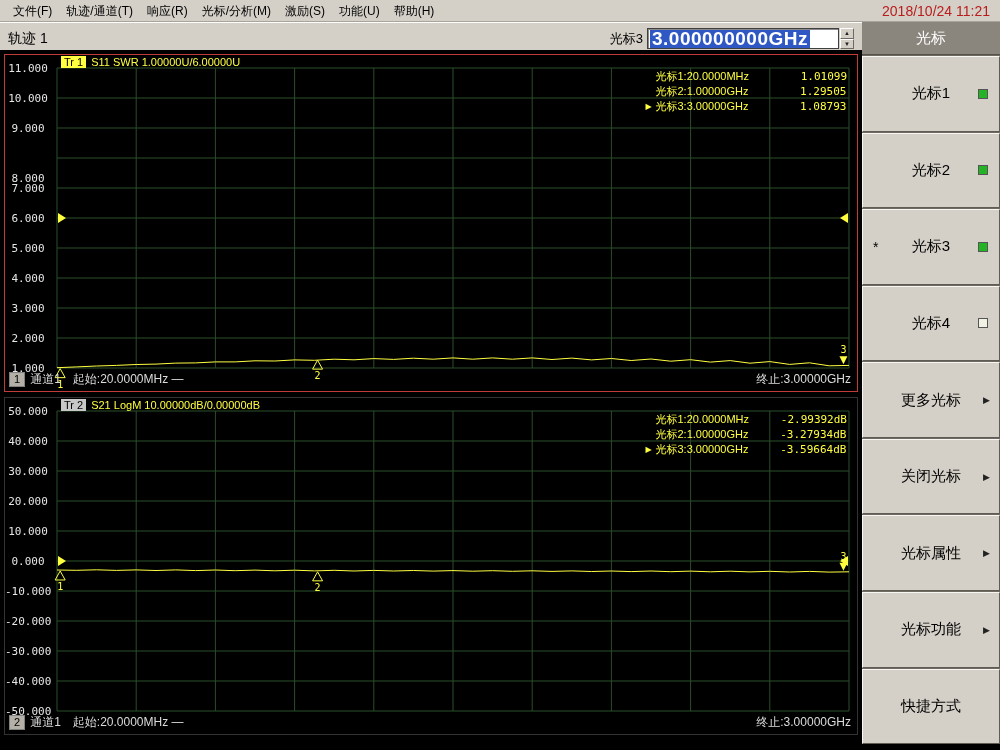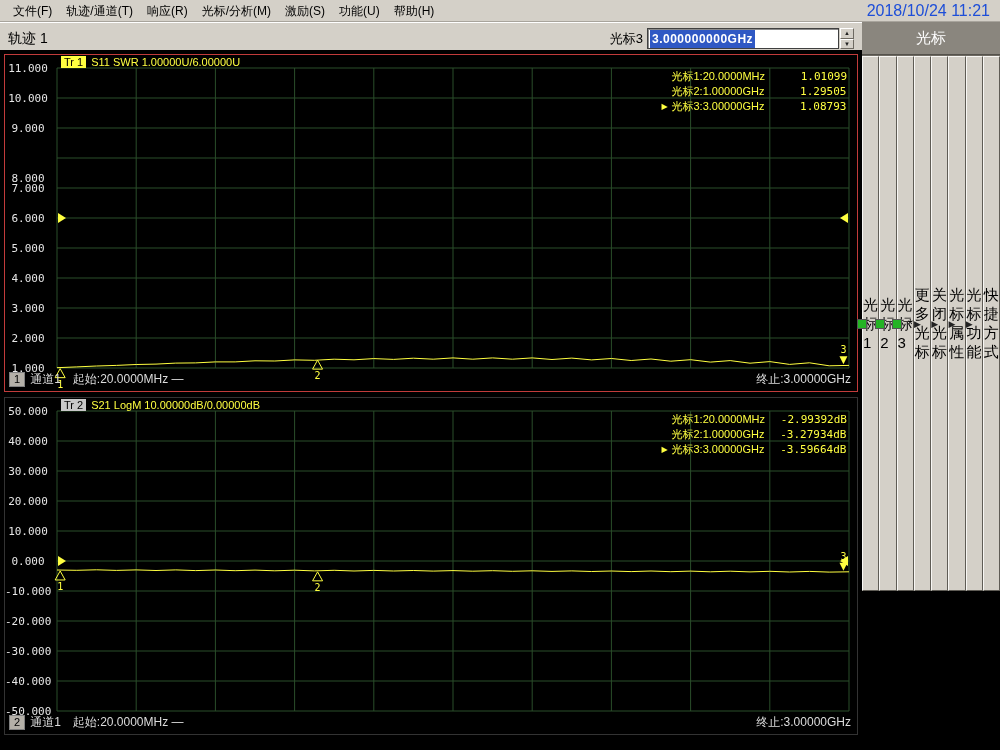--- a/index.html
+++ b/index.html
@@ -3,30 +3,30 @@
 <meta charset="utf-8">
 <style>
   *{box-sizing:border-box;margin:0;padding:0}
   body{margin:0;background:#000;font-family:"Liberation Sans",sans-serif}
   #app{position:relative;width:1000px;height:750px;background:#000;overflow:hidden}
 
   .menubar{position:absolute;left:0;top:0;width:1000px;height:22px;background:#d4d0c8;
     display:flex;align-items:center;padding:0 6px;border-bottom:1px solid #a8a49c}
   .menu-items{display:flex;align-items:flex-start;height:100%}
   .menu-item{font-size:12px;color:#000;padding:3px 7px;white-space:nowrap;cursor:default}
-  .menu-date{margin-left:auto;font-size:16px;color:#1d4ed8;padding-right:4px;white-space:nowrap}
+  .menu-date{margin-left:auto;font-size:14px;color:#b91c1c;padding-right:4px;white-space:nowrap}
 
   .toolbar{position:absolute;left:0;top:22px;width:862px;height:32px;background:#d4d0c8;
     border-top:1px solid #fff;display:flex;align-items:center;padding:0 8px}
   .trace-label{font-size:14px;color:#000}
   .marker-entry{margin-left:auto;display:flex;align-items:center}
   .marker-entry-label{font-size:13px;color:#000;margin-right:4px;white-space:nowrap}
   .marker-input{width:192px;height:21px;background:#fff;border:1px solid #404040;
     box-shadow:inset 1px 1px 0 #8a8a8a;display:flex;align-items:center;padding-left:2px;overflow:hidden}
-  .marker-sel{background:#2f58c4;color:#fff;font-size:12px;font-weight:bold;line-height:18px;
+  .marker-sel{background:#2f58c4;color:#fff;font-size:19px;font-weight:bold;line-height:18px;
     padding:0 2px;letter-spacing:.5px;white-space:nowrap}
   .spinner{width:14px;height:21px;display:flex;flex-direction:column;margin-left:1px}
   .spin-btn{flex:1;background:#d4d0c8;border:1px solid;border-color:#fff #6e6a62 #6e6a62 #fff;
     font-size:6px;color:#222;display:flex;align-items:center;justify-content:center;cursor:default}
 
   .main{position:absolute;left:0;top:50px;width:862px;height:700px;background:#000}
   .chart-panel{position:absolute;left:4px;width:854px;height:338px;background:#000}
   .chart-0{top:4px;border:1px solid #c23b3b}
   .chart-1{top:347px;border:1px solid #333}
   .plot-svg{position:absolute;left:0;top:0}
@@ -34,29 +34,29 @@
   .tr-badge{font-size:11px;line-height:12px;padding:0 3px;color:#000;cursor:default}
   .chart-0 .tr-badge{background:#ffff40}
   .chart-1 .tr-badge{background:#c8c8c8}
   .title-text{font-size:11px;color:#ffff40;white-space:nowrap}
   .y-ticks{position:absolute;left:0;top:0;width:48px;height:100%}
   .y-tick{position:absolute;right:2px;width:46px;text-align:center;font-size:11px;color:#e6e6e6;
     font-family:"DejaVu Sans Mono",monospace}
   .readouts{position:absolute;right:10px;top:14px;z-index:2}
   .readout-line{display:flex;justify-content:flex-start;align-items:center;height:15px;font-size:11px;color:#ffff40}
   .sel-arrow{width:10px;font-size:8px;text-align:left;color:#ffff40}
-  .ro-val{min-width:78px;text-align:right;margin-left:4px;font-family:"DejaVu Sans Mono",monospace}
+  .ro-val{min-width:78px;text-align:right;margin-left:20px;font-family:"DejaVu Sans Mono",monospace}
   .chart-status{position:absolute;left:4px;right:6px;bottom:3px;height:17px;display:flex;
     align-items:center;font-size:12px;color:#dcdcdc;z-index:2}
   .ch-badge{background:#b4b0a8;color:#000;font-size:11px;line-height:13px;padding:0 4px;
     border:1px solid #808080;margin-right:5px}
   .ch-name{margin-right:12px}
   .spacer{flex:1}
 
-  .sidebar{position:absolute;left:862px;top:22px;width:138px;height:569px;background:#6e6a62;
+  .sidebar{position:absolute;left:862px;top:22px;width:138px;height:722px;background:#6e6a62;
     display:flex;flex-direction:column}
   .sidebar-header{height:33px;background:#8a867e;color:#fff;font-size:15px;display:flex;
     align-items:center;justify-content:center;border-bottom:1px solid #55524c}
   .side-btn{position:relative;flex:1;background:#d4d0c8;border:1px solid;
     border-color:#f8f7f4 #5f5c55 #5f5c55 #f8f7f4;margin-top:1px;display:flex;align-items:center;
     justify-content:center;font-size:15px;color:#000;cursor:default}
   .star{position:absolute;left:10px;font-size:14px;color:#000}
   .led{position:absolute;right:11px;width:10px;height:10px;border:1px solid #555}
   .led-on{background:#24b324}
   .led-off{background:#f2f2e4}
@@ -251,35 +251,39 @@
         <span>起始:20.0000MHz ―</span>
         <span class="spacer"></span>
         <span>终止:3.00000GHz</span>
       </div>
     </div>
 
   </div>
 
   <div class="sidebar">
     <div class="sidebar-header">光标</div>
-    <div id="sidebar-buttons" style="display:flex;flex-direction:row;flex:1">
+    <div id="sidebar-buttons" style="display:flex;flex-direction:column;flex:1">
         <div class="side-btn">
           <span>光标1</span>
           <span class="led led-on"></span>
         </div>
         <div class="side-btn">
           <span>光标2</span>
           <span class="led led-on"></span>
         </div>
         <div class="side-btn">
           <span class="star">*</span>
           <span>光标3</span>
           <span class="led led-on"></span>
         </div>
         <div class="side-btn">
+          <span>光标4</span>
+          <span class="led led-off"></span>
+        </div>
+        <div class="side-btn">
           <span>更多光标</span>
           <span class="submenu-arrow">▶</span>
         </div>
         <div class="side-btn">
           <span>关闭光标</span>
           <span class="submenu-arrow">▶</span>
         </div>
         <div class="side-btn">
           <span>光标属性</span>
           <span class="submenu-arrow">▶</span>

